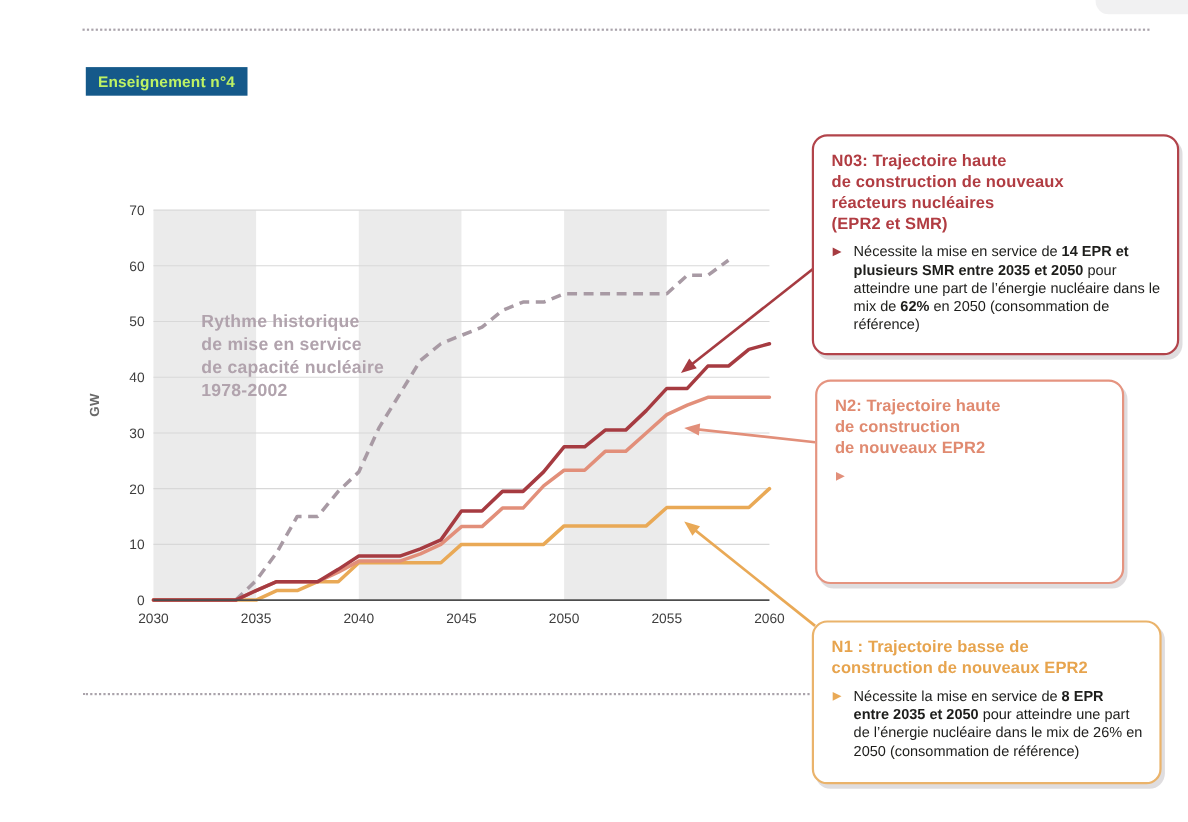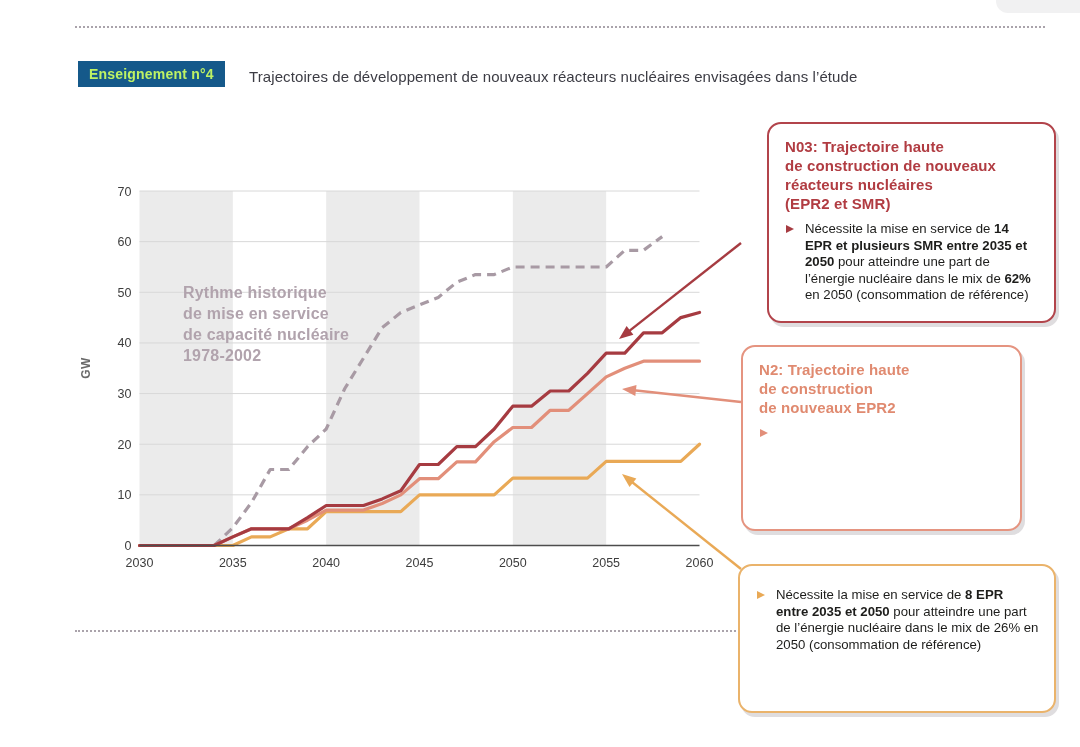--- a/index.html
+++ b/index.html
@@ -24,35 +24,34 @@
       line-height:21px;color:#b1a3ad;white-space:pre-line;letter-spacing:.2px;margin-top:43px;}
   
   .callout{position:absolute;box-sizing:border-box;background:#fff;border:2px solid #ccc;
       border-radius:14px;box-shadow:3px 4px 0 rgba(185,180,183,.45);
       padding:13px 15px 11px 16px;z-index:5;}
   .callout-title{font-size:15px;font-weight:bold;line-height:19px;white-space:pre-line;letter-spacing:.1px;}
   .callout-body{position:relative;margin-top:8px;padding-left:20px;
       font-size:13.2px;line-height:16.6px;color:#1d1d1b;}
   .bullet{position:absolute;left:1px;top:4px;width:0;height:0;
       border-left:8px solid #888;border-top:4.5px solid transparent;border-bottom:4.5px solid transparent;}
-  #callout-N03{left:767px;top:122px;width:289px;min-height:201px;}
+  #callout-N03{left:738px;top:122px;width:334px;min-height:201px;}
   #callout-N2{left:741px;top:345px;width:281px;min-height:186px;}
   #callout-N1{left:738px;top:564px;width:318px;min-height:149px;}
 </style>
 </head>
 <body>
 
 <div id="stage">
 
   <div class="abs" id="corner-decoration"></div>
   <div class="abs dotted-rule" id="rule-top"></div>
   <div class="abs dotted-rule" id="rule-bottom"></div>
 
   <div class="abs" id="lesson-badge">Enseignement n°4</div>
-  <div class="abs" id="figure-title">Trajectoires de développement de nouveaux réacteurs nucléaires envisagées dans l’étude</div>
 
   <svg id="chart-svg" width="1080" height="747" viewBox="0 0 1080 747">
       <rect x="139.5" y="191" width="93.33333333333331" height="354.5" fill="#ebebeb"></rect>
       <rect x="326.16666666666663" y="191" width="93.33333333333337" height="354.5" fill="#ebebeb"></rect>
       <rect x="512.8333333333333" y="191" width="93.33333333333348" height="354.5" fill="#ebebeb"></rect>
       <text x="131.5" y="550" text-anchor="end" font-size="12.5" fill="#3d3d3d">0</text>
       <line x1="139.5" y1="494.8571428571429" x2="699.5" y2="494.8571428571429" stroke="#d8d8d8" stroke-width="1"></line>
       <text x="131.5" y="499.3571428571429" text-anchor="end" font-size="12.5" fill="#3d3d3d">10</text>
       <line x1="139.5" y1="444.2142857142857" x2="699.5" y2="444.2142857142857" stroke="#d8d8d8" stroke-width="1"></line>
       <text x="131.5" y="448.7142857142857" text-anchor="end" font-size="12.5" fill="#3d3d3d">20</text>
@@ -106,19 +105,21 @@
   <div class="callout" id="callout-N2" style="border-color: rgb(229, 148, 128);">
     <div class="callout-title" style="color: rgb(224, 138, 112);">N2: Trajectoire haute
 de construction
 de nouveaux EPR2</div>
     <div class="callout-body">
       <span class="bullet" style="border-left-color: rgb(226, 143, 122);"></span>
     </div>
   </div>
 
   <div class="callout" id="callout-N1" style="border-color: rgb(234, 179, 107);">
+    <div class="callout-title" style="color: rgb(231, 164, 78);">N1 : Trajectoire basse de
+construction de nouveaux EPR2</div>
     <div class="callout-body">
       <span class="bullet" style="border-left-color: rgb(233, 169, 86);"></span>
       <span class="rich"><span>Nécessite la mise en service de </span><b>8 EPR entre 2035 et 2050</b><span> pour atteindre une part de l’énergie nucléaire dans le mix de 26% en 2050 (consommation de référence)</span></span>
     </div>
   </div>
 
 </div>
 
 </body></html>

